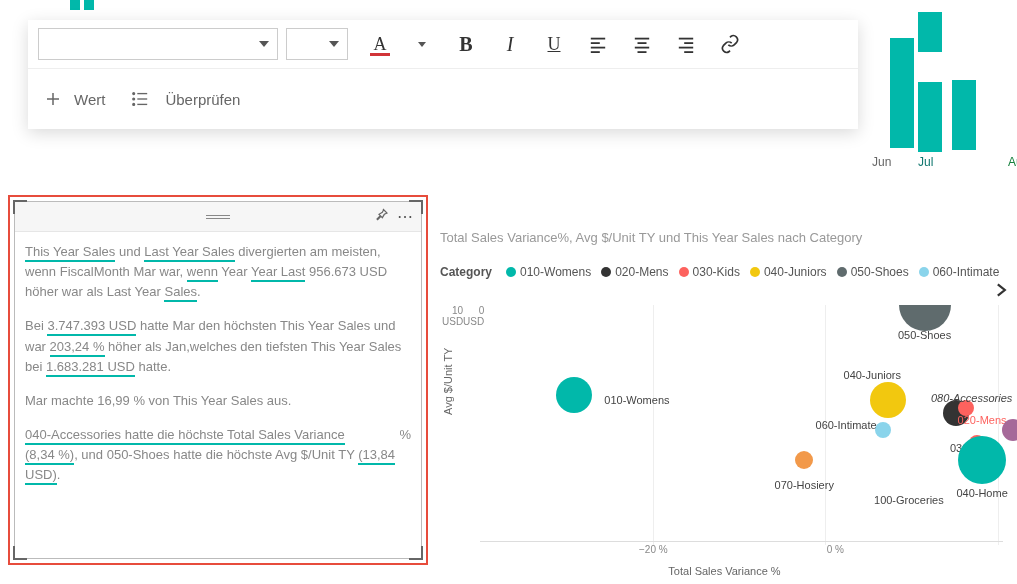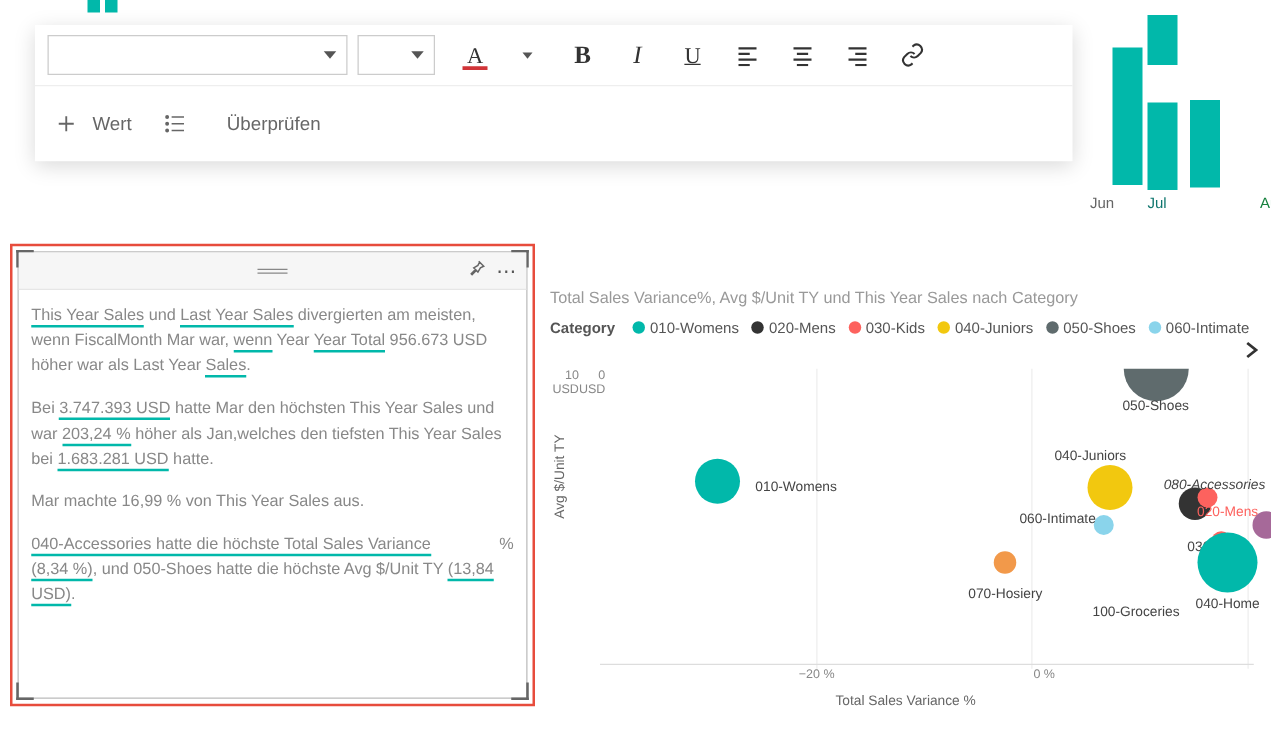--- a/index.html
+++ b/index.html
@@ -132,21 +132,21 @@
   .corner.bl { bottom: 3px; left: 3px; border-right: none; border-top: none; }
   .corner.br { bottom: 3px; right: 3px; border-left: none; border-top: none; }
 
   
   .chart-area {
     position: absolute;
     left: 440px; top: 230px;
     right: 8px; bottom: 8px;
   }
   .chart-title {
-    font-size: 13px; color: #999; margin-bottom: 10px;
+    font-size: 13px; color: #999; margin-bottom: 20px;
   }
   .legend-row {
     display: flex; align-items: center; flex-wrap: wrap;
     font-size: 12px; color: #555; gap: 4px 10px;
     margin-bottom: 8px;
   }
   .legend-label { font-weight: 600; margin-right: 4px; }
   .legend-item { display: inline-flex; align-items: center; gap: 4px; }
   .swatch { width: 10px; height: 10px; border-radius: 50%; }
   .arrow-right { margin-left: auto; width: 14px; height: 14px; }
@@ -286,42 +286,42 @@
           <g stroke="#666" stroke-width="1.5">
             <circle cx="3" cy="4" r="1" fill="#666"></circle>
             <line x1="7" y1="4" x2="18" y2="4"></line>
             <circle cx="3" cy="10" r="1" fill="#666"></circle>
             <line x1="7" y1="10" x2="18" y2="10"></line>
             <circle cx="3" cy="16" r="1" fill="#666"></circle>
             <line x1="7" y1="16" x2="18" y2="16"></line>
           </g>
         </svg>
     </div>
-    <span class="wert-label" style="margin-left:24px;text-align:right;">Überprüfen</span>
+    <span class="wert-label" style="margin-left:8px;text-align:right;">Überprüfen</span>
   </div>
 </div>
 
 <div class="narrative-wrap">
   <div class="corner tl"></div>
     <div class="corner tr"></div>
     <div class="corner bl"></div>
     <div class="corner br"></div>
   <div class="narrative">
     <div class="narrative-header">
       <div class="grip"></div>
       <div class="pin-icon">
         <svg viewBox="0 0 24 24" fill="none" stroke="#666" stroke-width="1.8">
             <path d="M15 3l6 6-4 2-3 5-2-2-5 5-1-1 5-5-2-2 5-3 2-4z"></path>
           </svg>
       </div>
       <div class="more-icon">⋯</div>
     </div>
     <div class="narrative-body">
       <p>
-        <span class="ul-teal">This Year Sales</span><span> und </span><span class="ul-teal">Last Year Sales</span><span> divergierten am meisten, wenn FiscalMonth Mar war, </span><span class="ul-teal">wenn</span><span> Year </span><span class="ul-teal">Year Total</span><span> 956.673 USD höher war als Last Year </span><span class="ul-teal">Sales</span><span>.</span>
+        <span class="ul-teal">This Year Sales</span><span> und </span><span class="ul-teal">Last Year Sales</span><span> divergierten am meisten, wenn FiscalMonth Mar war, </span><span class="ul-teal">wenn</span><span> Year </span><span class="ul-teal">Year Last</span><span> 956.673 USD höher war als Last Year </span><span class="ul-teal">Sales</span><span>.</span>
       </p>
       <p>
         <span>Bei </span><span class="ul-teal">3.747.393 USD</span><span> hatte Mar den höchsten This Year Sales und war </span><span class="ul-teal">203,24 %</span><span> höher als Jan,welches den tiefsten This Year Sales bei </span><span class="ul-teal">1.683.281 USD</span><span> hatte.</span>
       </p>
       <p>Mar machte 16,99 % von This Year Sales aus.</p>
       <p>
         <span class="ul-teal">040-Accessories hatte die höchste Total Sales Variance</span>
         <span style="float:right;">%</span><br>
         <span class="ul-teal">(8,34 %)</span><span>, und 050-Shoes hatte die höchste Avg $/Unit TY </span><span class="ul-teal">(13,84 USD)</span><span>.</span>
       </p>

